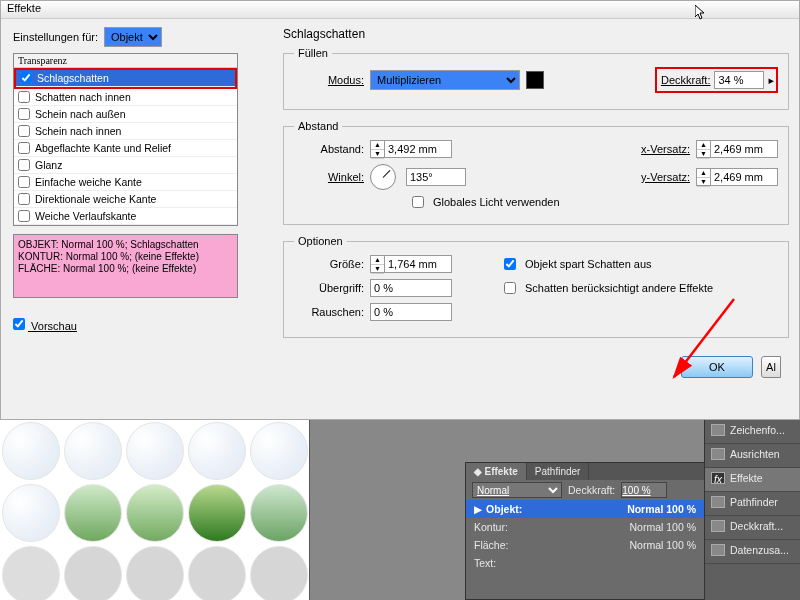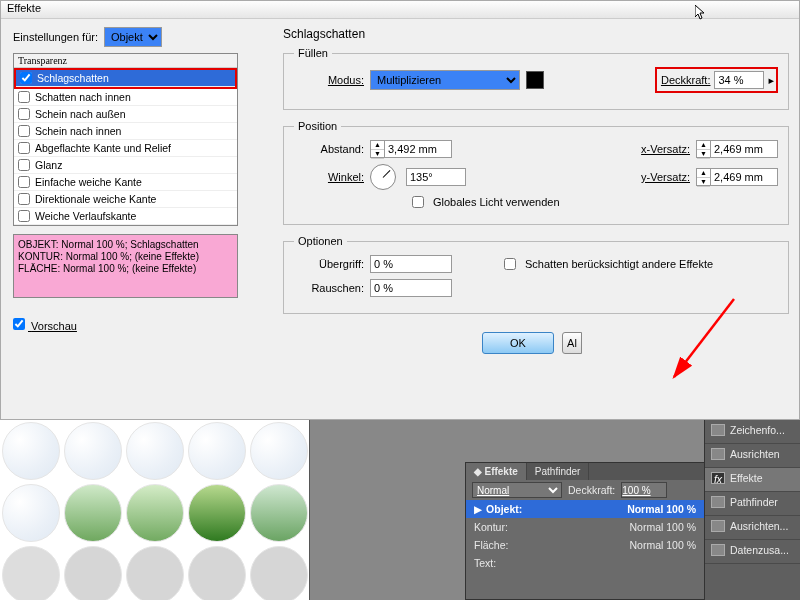--- a/index.html
+++ b/index.html
@@ -132,21 +132,21 @@
     width: 26px; height: 26px; border: 1px solid #888; border-radius: 50%;
     background: #fff; position: relative; margin-right: 4px;
   }
   .angle-dial::after {
     content: ""; position: absolute; left: 50%; top: 50%;
     width: 10px; height: 1px; background: #000;
     transform-origin: left center; transform: rotate(-45deg);
   }
   .opacity-box { border: 2px solid #e30000; padding: 2px 2px 2px 4px; display: inline-flex; align-items: center; gap: 4px; }
   .chk { width: 12px; height: 12px; margin-right: 3px; }
-  .buttons { display: flex; justify-content: center; gap: 8px; padding-right: 8px; margin-top: 18px; }
+  .buttons { display: flex; justify-content: flex-end; gap: 8px; padding-right: 8px; margin-top: 18px; }
   button.win {
     min-width: 72px;
     height: 22px;
     font-size: 11px;
     background: linear-gradient(#fefefe, #dcdcdc);
     border: 1px solid #888;
     border-radius: 3px;
   }
   button.win.primary {
     background: linear-gradient(#dff1ff, #8cc9f4);
@@ -299,21 +299,21 @@
           <span style="flex:1"></span>
           <span class="opacity-box">
             <span style="text-decoration: underline;">Deckkraft:</span>
             <input class="num" style="width: 50px;" value="34 %">
             <span>▸</span>
           </span>
         </div>
       </fieldset>
 
       <fieldset>
-        <legend>Position</legend>
+        <legend>Abstand</legend>
         <div class="form-row">
           <span class="rlabel">Abstand:</span>
           <span class="spin">
             <span class="arrows">
                 <span>▲</span>
                 <span>▼</span>
               </span>
             <input value="3,492 mm" style="">
           </span>
           <span class="rlabel2" style="text-decoration: underline;">x-Versatz:</span>
@@ -339,20 +339,33 @@
           </span>
         </div>
         <div class="form-row" style="margin-left:118px;">
           <input type="checkbox" class="chk" style="">
           <span>Globales Licht verwenden</span>
         </div>
       </fieldset>
 
       <fieldset>
         <legend>Optionen</legend>
+        <div class="form-row">
+          <span class="rlabel">Größe:</span>
+          <span class="spin">
+              <span class="arrows">
+                <span>▲</span>
+                <span>▼</span>
+              </span>
+              <input value="1,764 mm" style="">
+            </span>
+          <span style="width:40px"></span>
+          <input type="checkbox" class="chk" checked="" style="">
+          <span>Objekt spart Schatten aus</span>
+        </div>
         <div class="form-row">
           <span class="rlabel">Übergriff:</span>
           <input class="num" style="width: 82px;" value="0 %">
           <span style="width:40px"></span>
           <input type="checkbox" class="chk" style="">
           <span>Schatten berücksichtigt andere Effekte</span>
         </div>
         <div class="form-row">
           <span class="rlabel">Rauschen:</span>
           <input class="num" style="width: 82px;" value="0 %">
@@ -438,19 +451,19 @@
   <div class="panel-item" style="background:#777">
       <span class="pic" style="background:#333; color:#fff; font-style:italic; text-align:center; line-height:12px;">fx</span>
       <span>Effekte</span>
     </div>
   <div class="panel-item">
       <span class="pic"></span>
       <span>Pathfinder</span>
     </div>
   <div class="panel-item">
       <span class="pic"></span>
-      <span>Ausrichten...</span>
+      <span>Deckkraft...</span>
     </div>
   <div class="panel-item">
       <span class="pic"></span>
       <span>Datenzusa...</span>
     </div>
 </div>
 
 </body></html>

